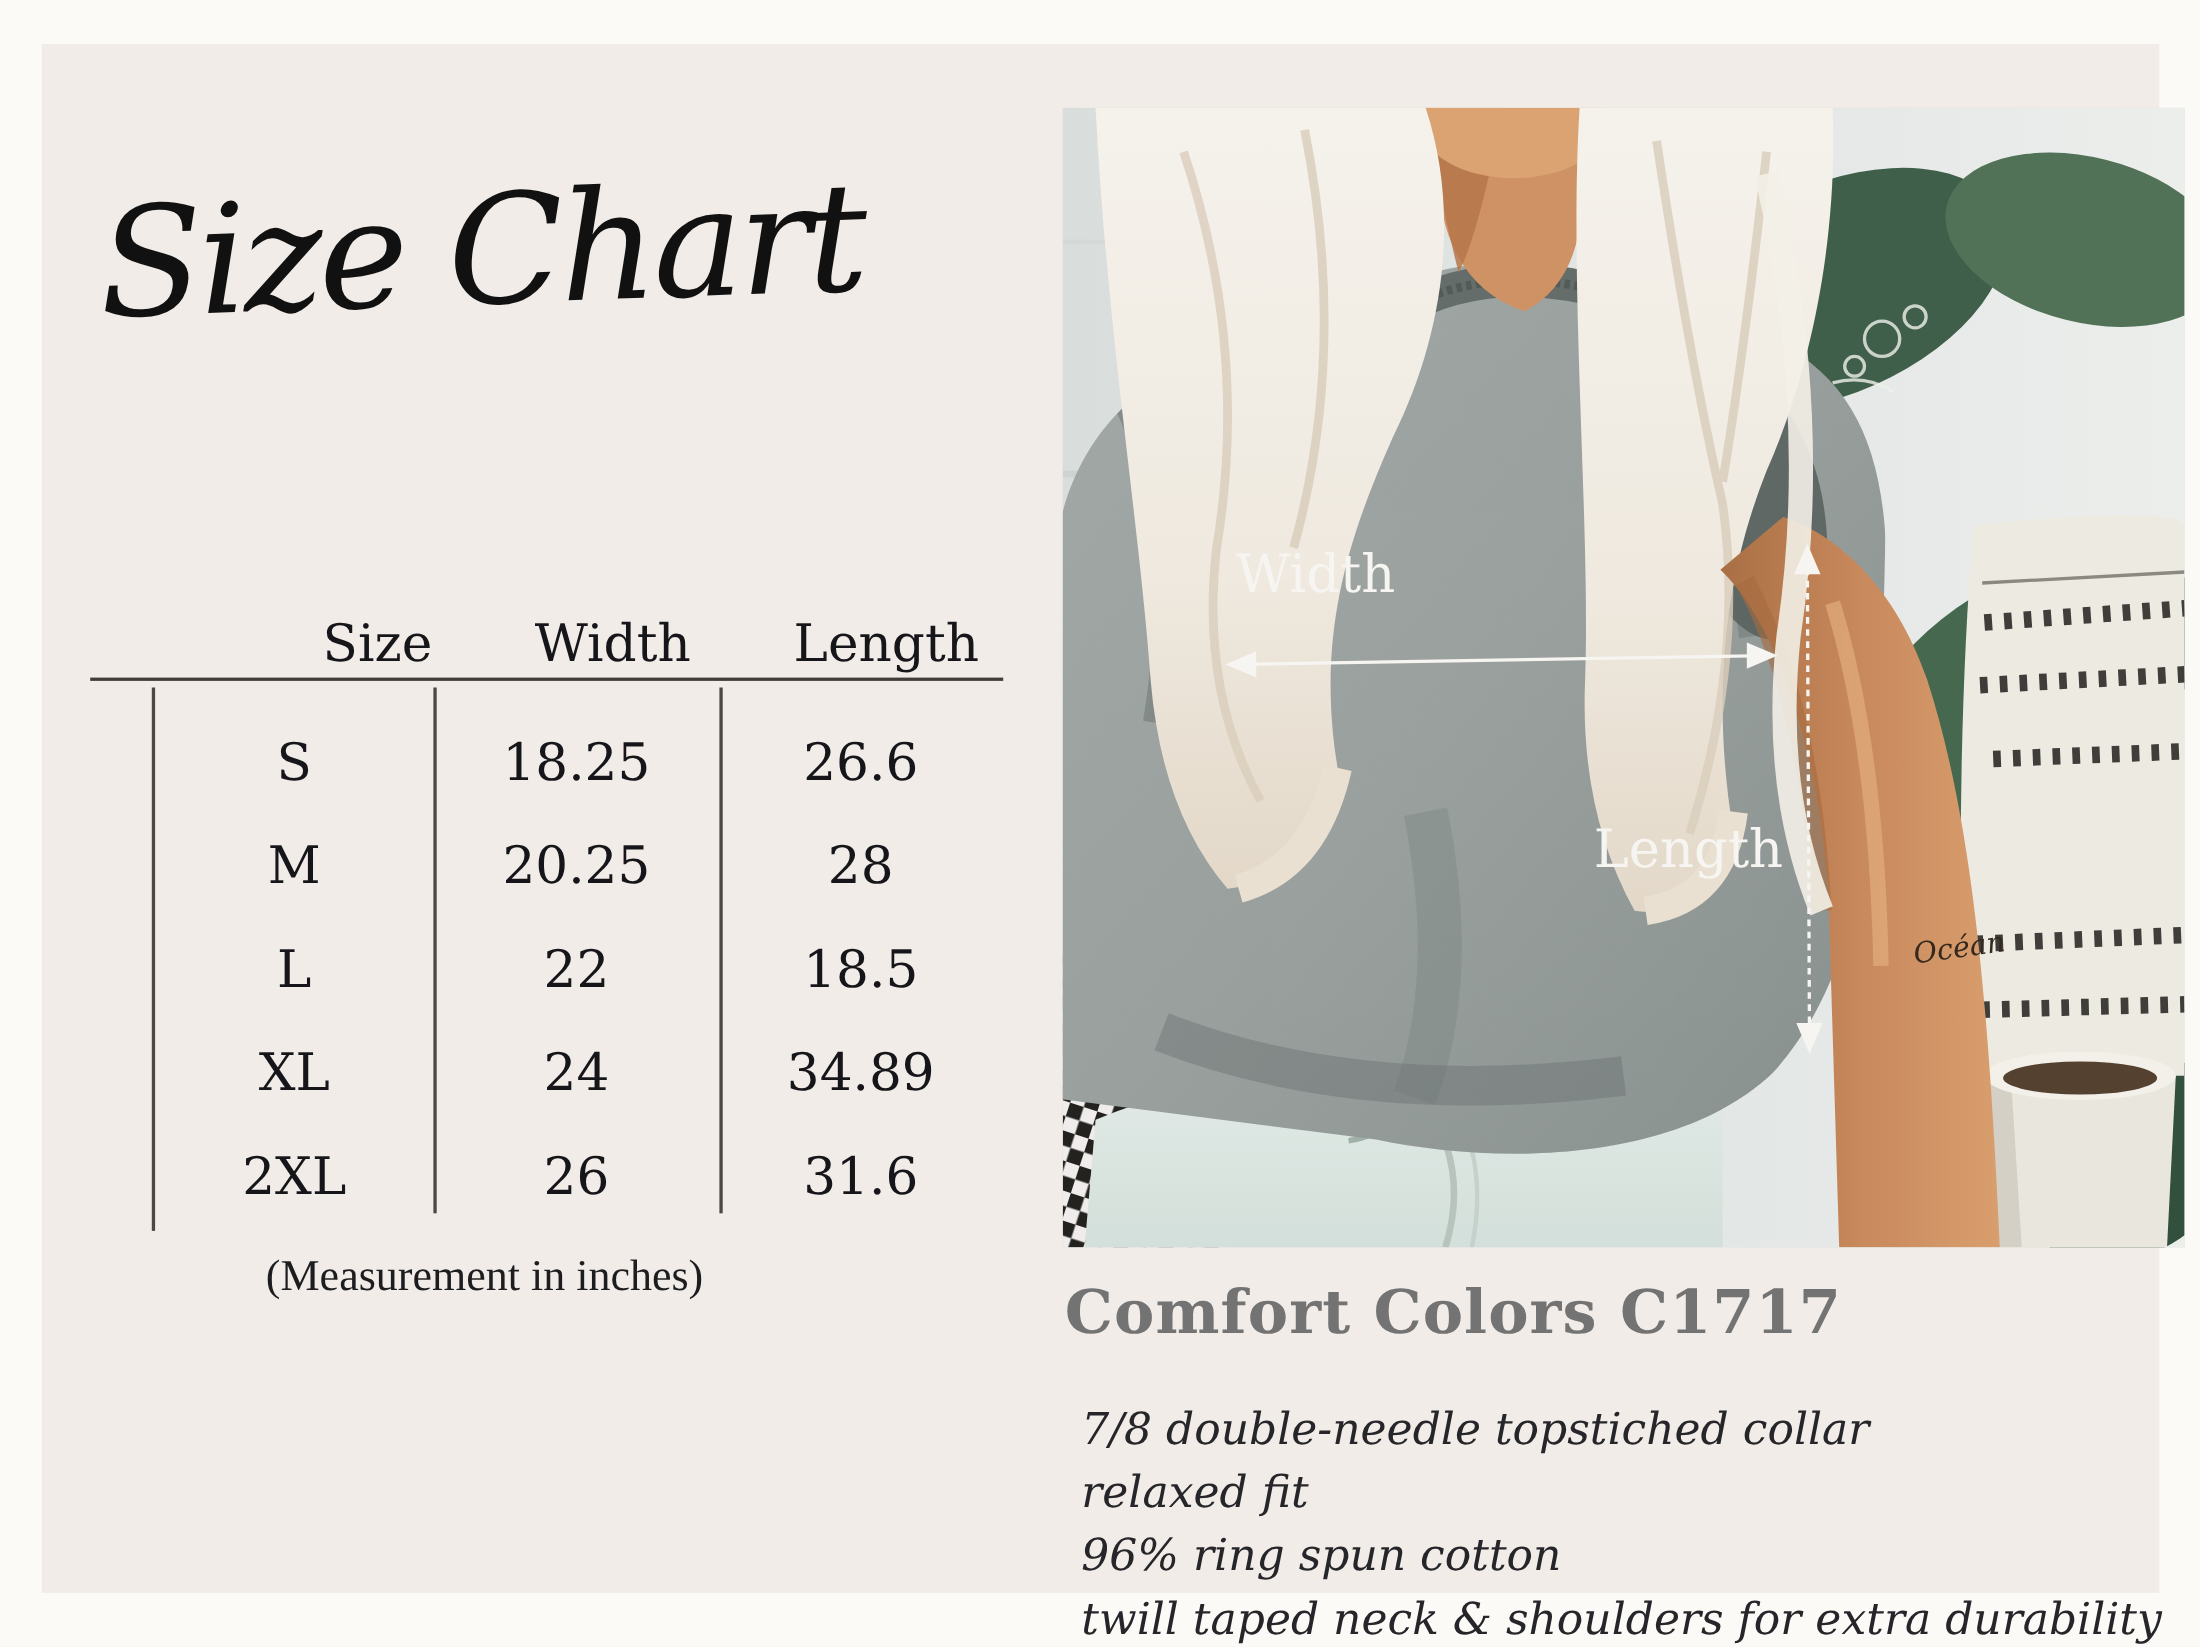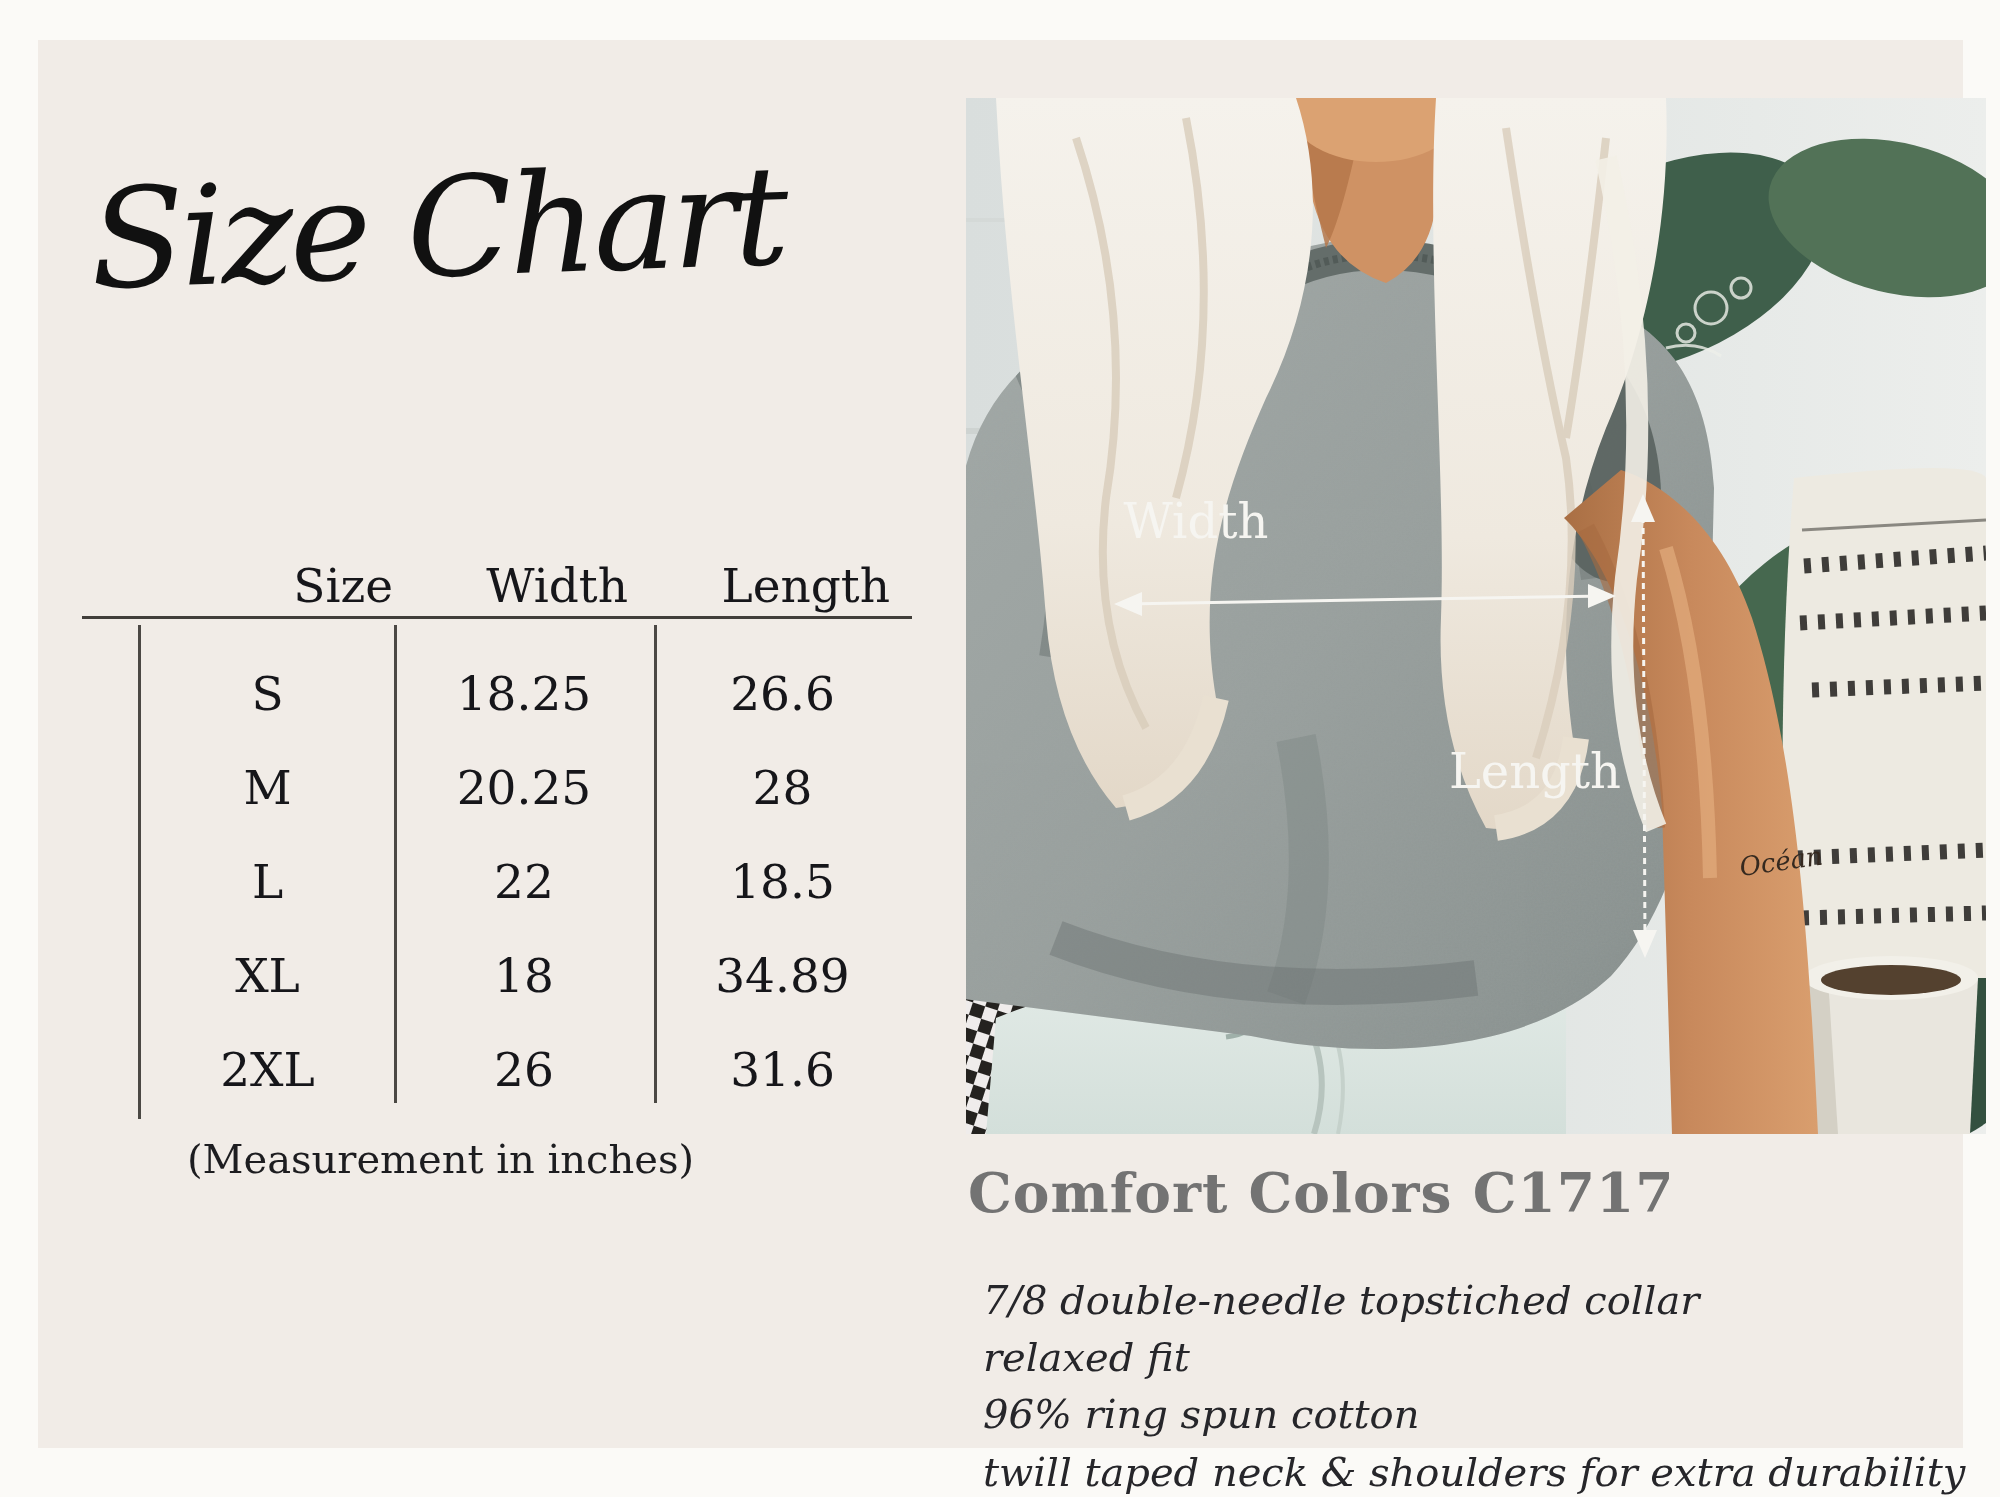--- a/index.html
+++ b/index.html
@@ -29,21 +29,21 @@
   .v3 { left:616px; top:585px; height:478px; }
 
   .tbl-grid{
     position:absolute; left:103px; top:606px; width:770px; height:472px;
     display:grid; grid-template-columns:253px 260px 257px; grid-auto-rows:94px;
   }
   .tbl-cell{ display:flex; align-items:center; justify-content:center;
     font-size:47px; color:#16161a; }
 
   .tbl-note{ position:absolute; left:130px; top:1096px; width:545px; text-align:center;
-    font-size:40px; color:#1d1d20; }
+    font-size:40px; color:#1d1d20;font-family:Liberation Serif, serif; }
 
   
   #photo { position:absolute; left:928px; top:58px; width:1020px; height:1036px; overflow:hidden; background:#dfe3e1; }
 
   
   .prod-heading{ position:absolute; left:930px; top:1120px; font-size:55px; font-weight:600;
     color:#737373; letter-spacing:1px; }
   .prod-details{ position:absolute; left:945px; top:1212px; font-size:40px; font-style:italic;
     color:#26262a; line-height:1.43;margin-top:20px; }
   .prod-details div { white-space:nowrap; }
@@ -72,21 +72,21 @@
 
       <div class="tbl-cell">M</div>
       <div class="tbl-cell">20.25</div>
       <div class="tbl-cell">28</div>
 
       <div class="tbl-cell">L</div>
       <div class="tbl-cell">22</div>
       <div class="tbl-cell">18.5</div>
 
       <div class="tbl-cell">XL</div>
-      <div class="tbl-cell">18</div>
+      <div class="tbl-cell">24</div>
       <div class="tbl-cell">34.89</div>
 
       <div class="tbl-cell">2XL</div>
       <div class="tbl-cell">26</div>
       <div class="tbl-cell">31.6</div>
     </div>
 
     <div class="tbl-note">(Measurement in inches)</div>
 
     <div id="photo">

